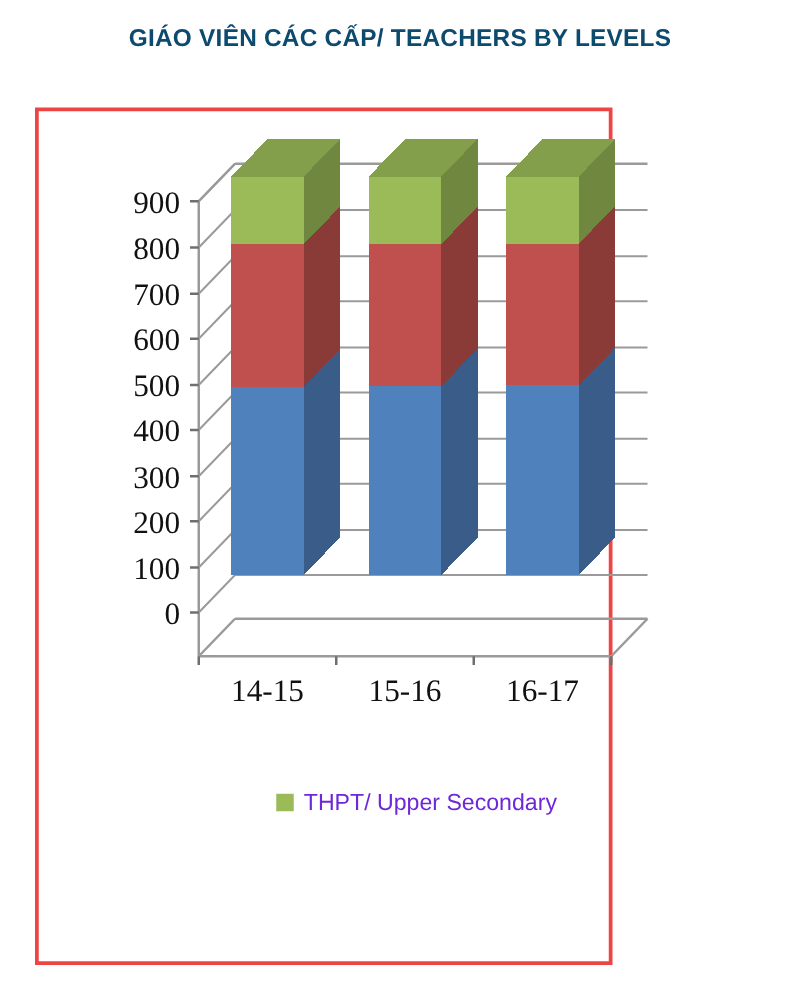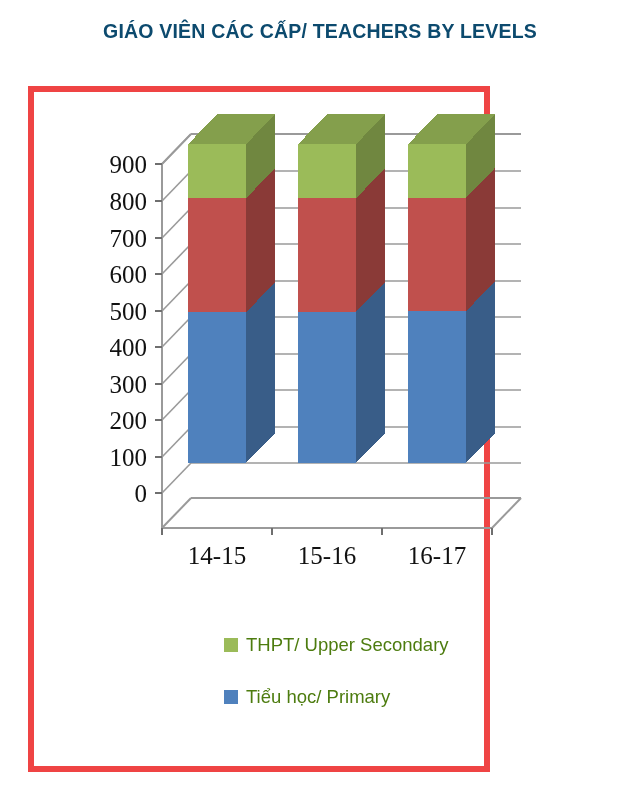--- a/index.html
+++ b/index.html
@@ -30,21 +30,21 @@
     white-space: nowrap;
   }
 
   
   #chart-frame {
     position: absolute;
     left: 28px;
     top: 86px;
     width: 462px;
     height: 686px;
-    border: 6px solid #ef4444;
+    border: 3px solid #ef4444;
     box-sizing: border-box;
     background: #ffffff;
   }
 
   
   #plot-area {
     position: absolute;
     left: 0;
     top: 0;
     width: 584px;
@@ -68,21 +68,21 @@
   }
   .legend-swatch {
     width: 14px;
     height: 14px;
     margin-right: 8px;
     flex: 0 0 auto;
   }
   .legend-label {
     font-family: "Liberation Sans", sans-serif;
     font-size: 18.5px;
-    color: #4d7c0f;
+    color: #6d28d9;
     white-space: nowrap;
   }
 
   
   .axis-num {
     font-family: "Liberation Serif", serif;
     font-size: 25px;
     fill: #111111;
   }
   .cat-lbl {
@@ -214,19 +214,15 @@
         <text class="cat-lbl" x="403" y="472" text-anchor="middle">16-17</text>
       </g>
     </svg>
   </div>
 
   <div id="legend">
     <div class="legend-row">
       <span class="legend-swatch" style="background:#9BBB59"></span>
       <span class="legend-label">THPT/ Upper Secondary</span>
     </div>
-    <div class="legend-row">
-      <span class="legend-swatch" style="background:#4F81BD"></span>
-      <span class="legend-label">Tiểu học/ Primary</span>
-    </div>
   </div>
 
 </div>
 
 </body></html>

